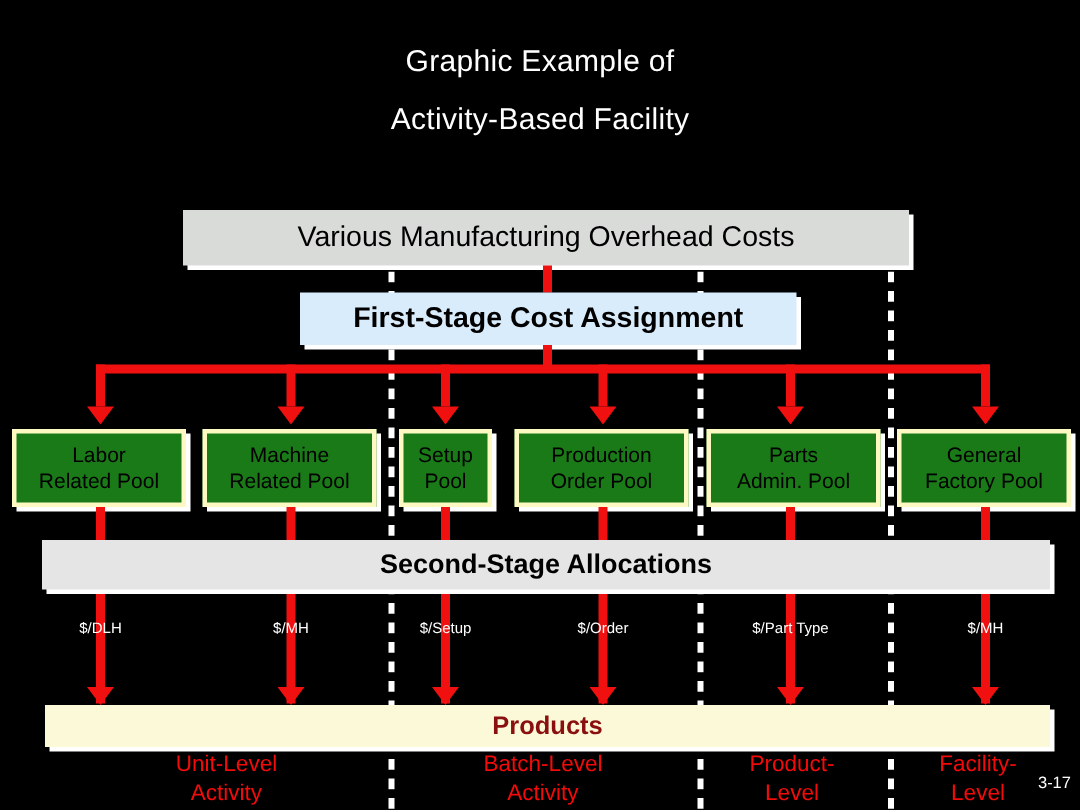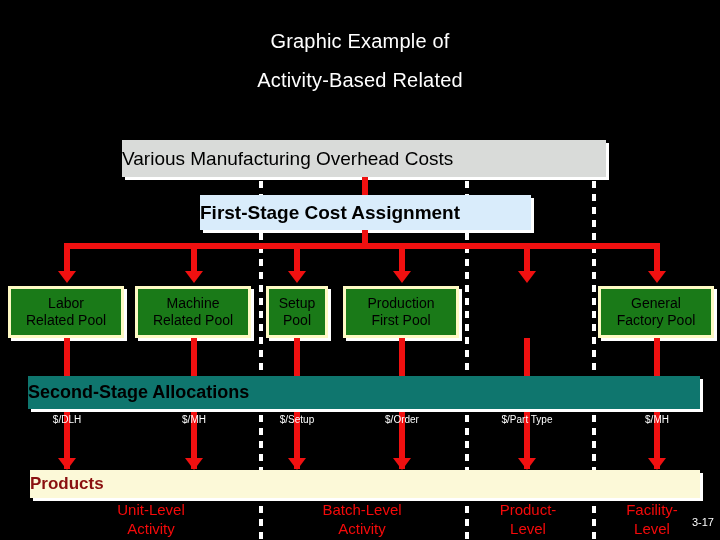--- a/index.html
+++ b/index.html
@@ -57,46 +57,45 @@
     border-right: 9px solid transparent;
     border-top: 12px solid #f01010;
   }
 
   
   .banner {
     position: absolute;
     box-sizing: border-box;
     display: flex;
     align-items: center;
-    justify-content: flex-start;
+    justify-content: center;
     text-align: center;
   }
   #mfg-overhead-box {
     left: 122px; top: 140px; width: 484px; height: 37px;
     background: #d9dbd9;
     color: #000000;
     font-size: 19px;
     box-shadow: 3px 3px 0 #ffffff;
   }
   #first-stage-box {
     left: 200px; top: 195px; width: 331px; height: 35px;
     background: #d9ecfb;
     color: #000000;
     font-size: 19px;
     font-weight: bold;
     box-shadow: 3px 3px 0 #ffffff;
   }
   #second-stage-box {
     left: 28px; top: 360px; width: 672px; height: 33px;
-    background: #0f766e;
+    background: #e5e5e5;
     color: #000000;
     font-size: 18px;
     font-weight: bold;
     box-shadow: 3px 3px 0 #ffffff;
-    margin-top: 16px;
   }
   #products-box {
     left: 30px; top: 470px; width: 670px; height: 28px;
     background: #fcf9d8;
     color: #8a1010;
     font-size: 17px;
     font-weight: bold;
     box-shadow: 3px 3px 0 #ffffff;
   }
 
@@ -151,21 +150,21 @@
     font-size: 11px;
   }
 </style>
 </head>
 <body>
 
 <div id="slide">
 
   <div id="title">
     <div>Graphic Example of</div>
-    <div>Activity-Based Related</div>
+    <div>Activity-Based Facility</div>
   </div>
 
   <div class="vdash" style="left:259px; top:181px; height:359px;"></div>
   <div class="vdash" style="left:465px; top:181px; height:359px;"></div>
   <div class="vdash" style="left:592px; top:181px; height:359px;"></div>
 
   <div class="banner" id="mfg-overhead-box">
     <span>Various Manufacturing Overhead Costs</span>
   </div>
 
@@ -204,21 +203,25 @@
   <div class="pool" style="left:135px; width:116px;">
     <span>Machine</span>
     <span>Related Pool</span>
   </div>
   <div class="pool" style="left:266px; width:62px;">
     <span>Setup</span>
     <span>Pool</span>
   </div>
   <div class="pool" style="left:343px; width:116px;">
     <span>Production</span>
-    <span>First Pool</span>
+    <span>Order Pool</span>
+  </div>
+  <div class="pool" style="left:471px; width:116px;">
+    <span>Parts</span>
+    <span>Admin. Pool</span>
   </div>
   <div class="pool" style="left:598px; width:116px;">
     <span>General</span>
     <span>Factory Pool</span>
   </div>
 
   <div class="vline" style="left:64px; top:338px; height:131px;"></div>
   <div class="arrowhead" style="left:58px; top:458px;"></div>
 
   <div class="vline" style="left:191px; top:338px; height:131px;"></div>

